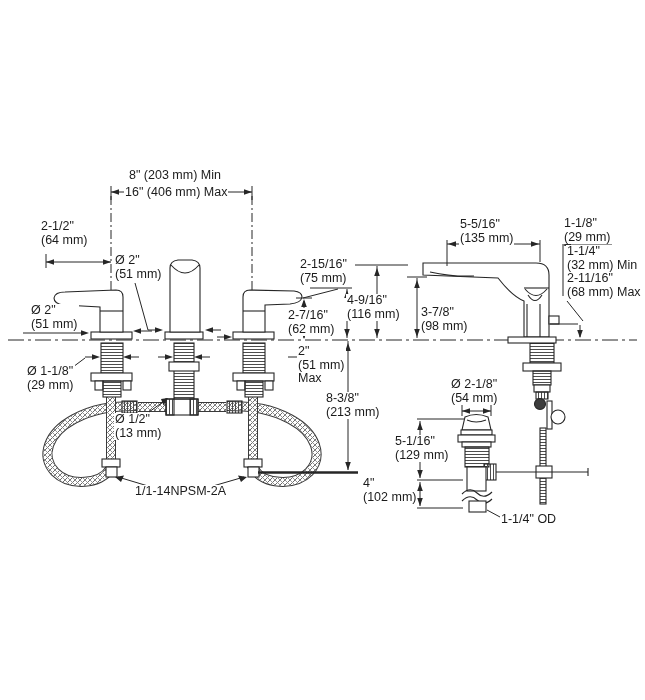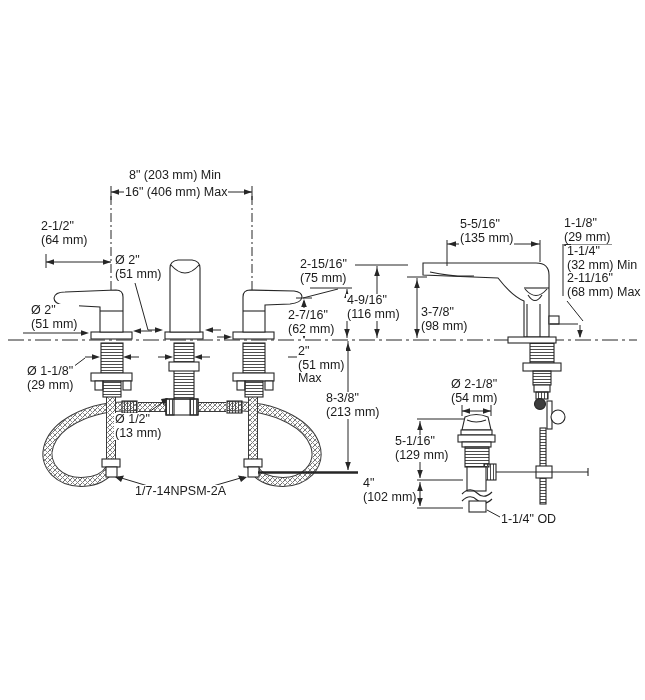--- a/index.html
+++ b/index.html
@@ -220,21 +220,21 @@
 <div class="lbl" style="left:40px;top:220px">2-1/2"
 (64 mm)</div>
 <div class="lbl" style="left:30px;top:304px">Ø 2"
 (51 mm)</div>
 <div class="lbl" style="left:114px;top:254px">Ø 2"
 (51 mm)</div>
 <div class="lbl" style="left:26px;top:365px">Ø 1-1/8"
 (29 mm)</div>
 <div class="lbl" style="left:114px;top:413px">Ø 1/2"
 (13 mm)</div>
-<div class="lbl" style="left:134px;top:485px">1/7-14NPSM-2A</div>
+<div class="lbl" style="left:134px;top:485px">1/1-14NPSM-2A</div>
 <div class="lbl" style="left:299px;top:258px">2-15/16"
 (75 mm)</div>
 <div class="lbl" style="left:287px;top:309px">2-7/16"
 (62 mm)</div>
 <div class="lbl" style="left:297px;top:345px">2"
 (51 mm)
 Max</div>
 <div class="lbl" style="left:325px;top:392px">8-3/8"
 (213 mm)</div>
 <div class="lbl" style="left:346px;top:294px">4-9/16"

